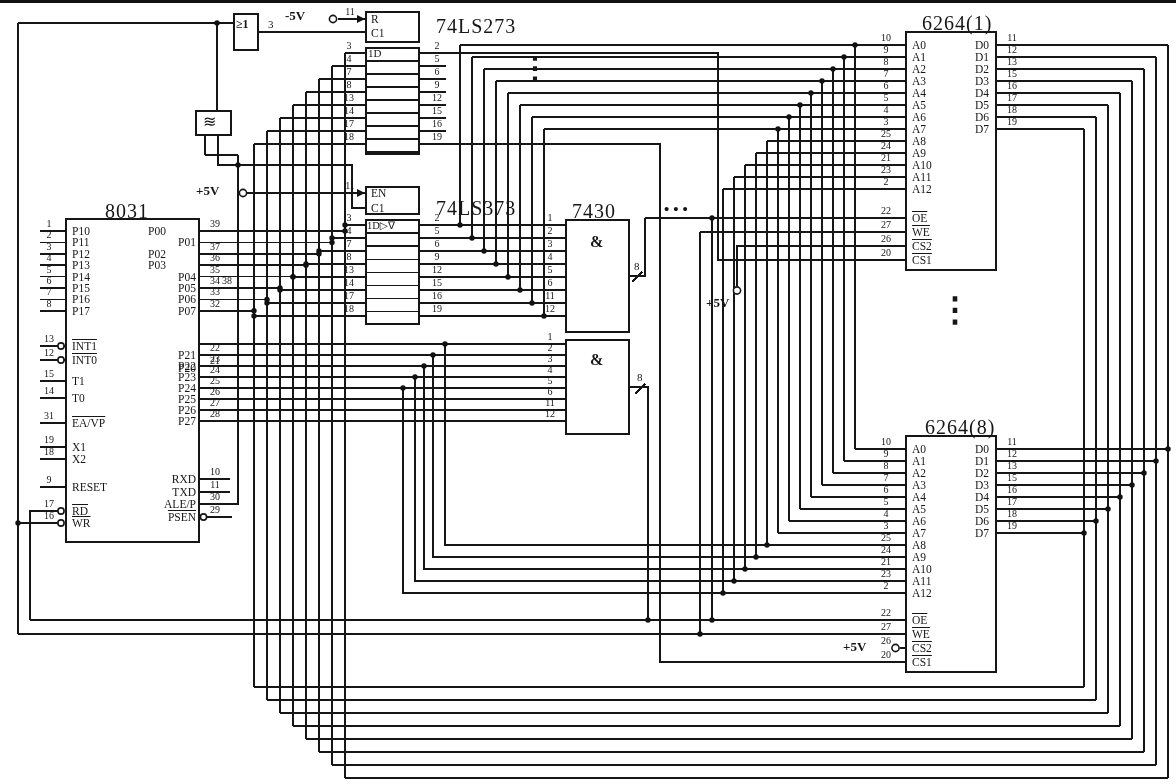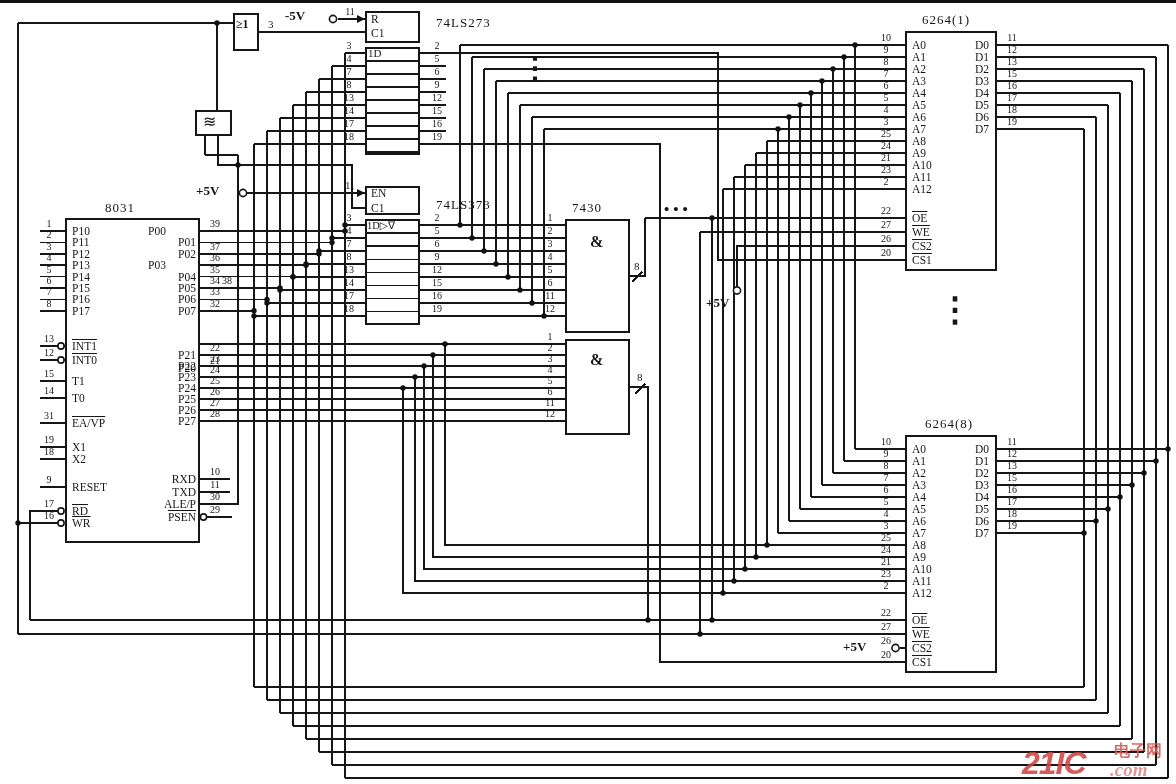--- a/index.html
+++ b/index.html
@@ -2,21 +2,21 @@
 <html><head>
 <meta charset="utf-8">
 <style>
   html,body{margin:0;padding:0;background:#e8e8e8;}
   #canvas{position:relative;width:1176px;height:784px;background:#ffffff;overflow:hidden;
           font-family:"Liberation Serif", serif;color:#161616;border-top:3px solid #111;border-bottom:3px solid #111;}
   #wires{position:absolute;left:0;top:0;z-index:1;}
   .box{position:absolute;border:2px solid #161616;background:#fff;z-index:2;box-sizing:border-box;}
   .latchmain{background-color:#fff;background-image:repeating-linear-gradient(to bottom,#fff 0 11.5px,#161616 11.5px 13px);}
   .lbl{position:absolute;z-index:3;white-space:nowrap;}
-  .title{font-size:13px;letter-spacing:1px;}
+  .title{font-size:20px;letter-spacing:1px;}
   .host{position:absolute;z-index:3;}
   .prow{position:absolute;left:0;right:0;height:12px;}
   .pnum{position:absolute;top:-6px;font-size:10px;text-align:center;line-height:10px;}
   .pname{position:absolute;top:0;font-size:11.5px;line-height:12px;}
   .ov{text-decoration:overline;}
   .amp{font-size:16px;font-weight:bold;}
   .dots-h{font-size:15px;font-weight:bold;letter-spacing:4px;}
   .dots-v{font-size:30px;font-weight:bold;line-height:14px;}
   #wm{position:absolute;right:4px;bottom:2px;z-index:5;width:150px;height:50px;opacity:.88;}
   #wm .brand{position:absolute;left:0;top:10px;font-size:32px;font-weight:bold;font-style:italic;
@@ -421,21 +421,21 @@
 
   <div class="prow" style="top: 222px;">
         <span class="pname" style="left:18px;width:48px;text-align:left;">P00</span>
         <span class="pnum" style="left:72px;width:26px;">39</span>
       </div>
       <div class="prow" style="top: 233.4px;">
         <span class="pname" style="left:18px;width:48px;text-align:right;">P01</span>
         <span class="pnum" style="left:84px;width:26px;margin-top:46px;">38</span>
       </div>
       <div class="prow" style="top: 244.8px;">
-        <span class="pname" style="left:18px;width:48px;text-align:right;">P02</span>
+        <span class="pname" style="left:18px;width:48px;">P02</span>
         <span class="pnum" style="left:72px;width:26px;">37</span>
       </div>
       <div class="prow" style="top: 256.2px;">
         <span class="pname" style="left:18px;width:48px;">P03</span>
         <span class="pnum" style="left:72px;width:26px;">36</span>
       </div>
       <div class="prow" style="top: 267.6px;">
         <span class="pname" style="left:18px;width:48px;text-align:right;">P04</span>
         <span class="pnum" style="left:72px;width:26px;">35</span>
       </div>
@@ -907,18 +907,13 @@
       <div class="prow" style="top: 512px;">
         <span class="pname" style="left:0;width:34px;text-align:right;">D6</span>
         <span class="pnum" style="left:44px;width:26px;">18</span>
       </div>
       <div class="prow" style="top: 524px;">
         <span class="pname" style="left:0;width:34px;text-align:right;">D7</span>
         <span class="pnum" style="left:44px;width:26px;">19</span>
       </div>
     </div>
 
-  <div id="wm">
-    <span class="brand">21IC</span>
-    <span class="cn">电子网</span>
-    <span class="dom">.com</span>
-  </div>
 </div>
 
 </body></html>

